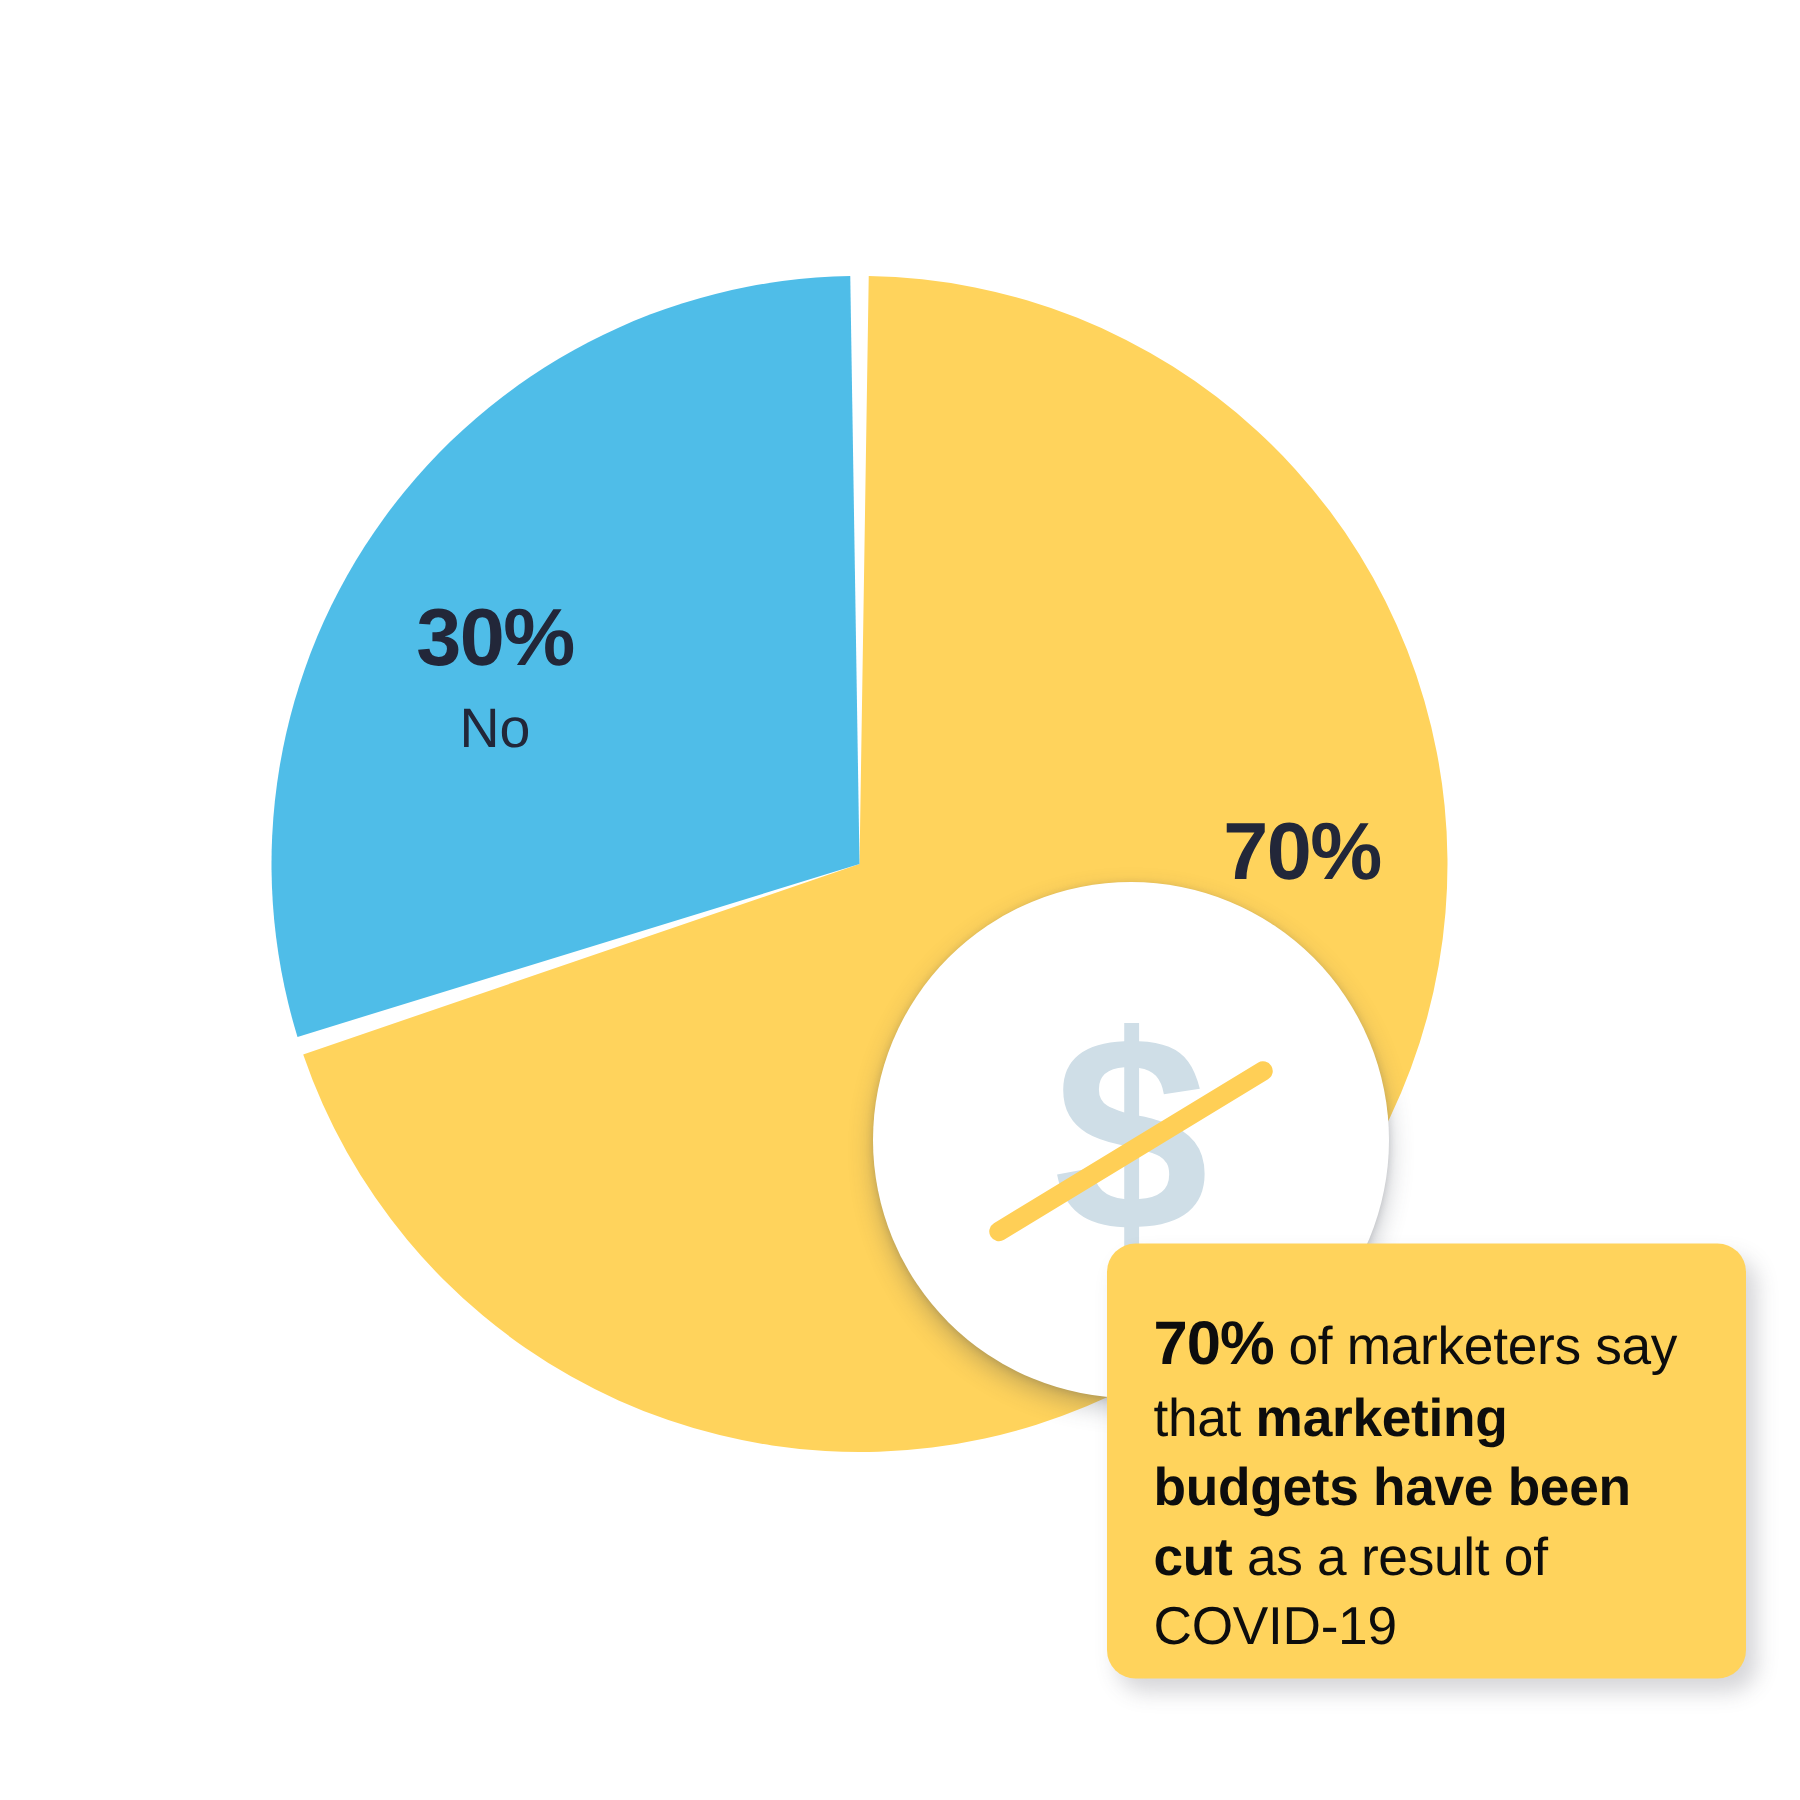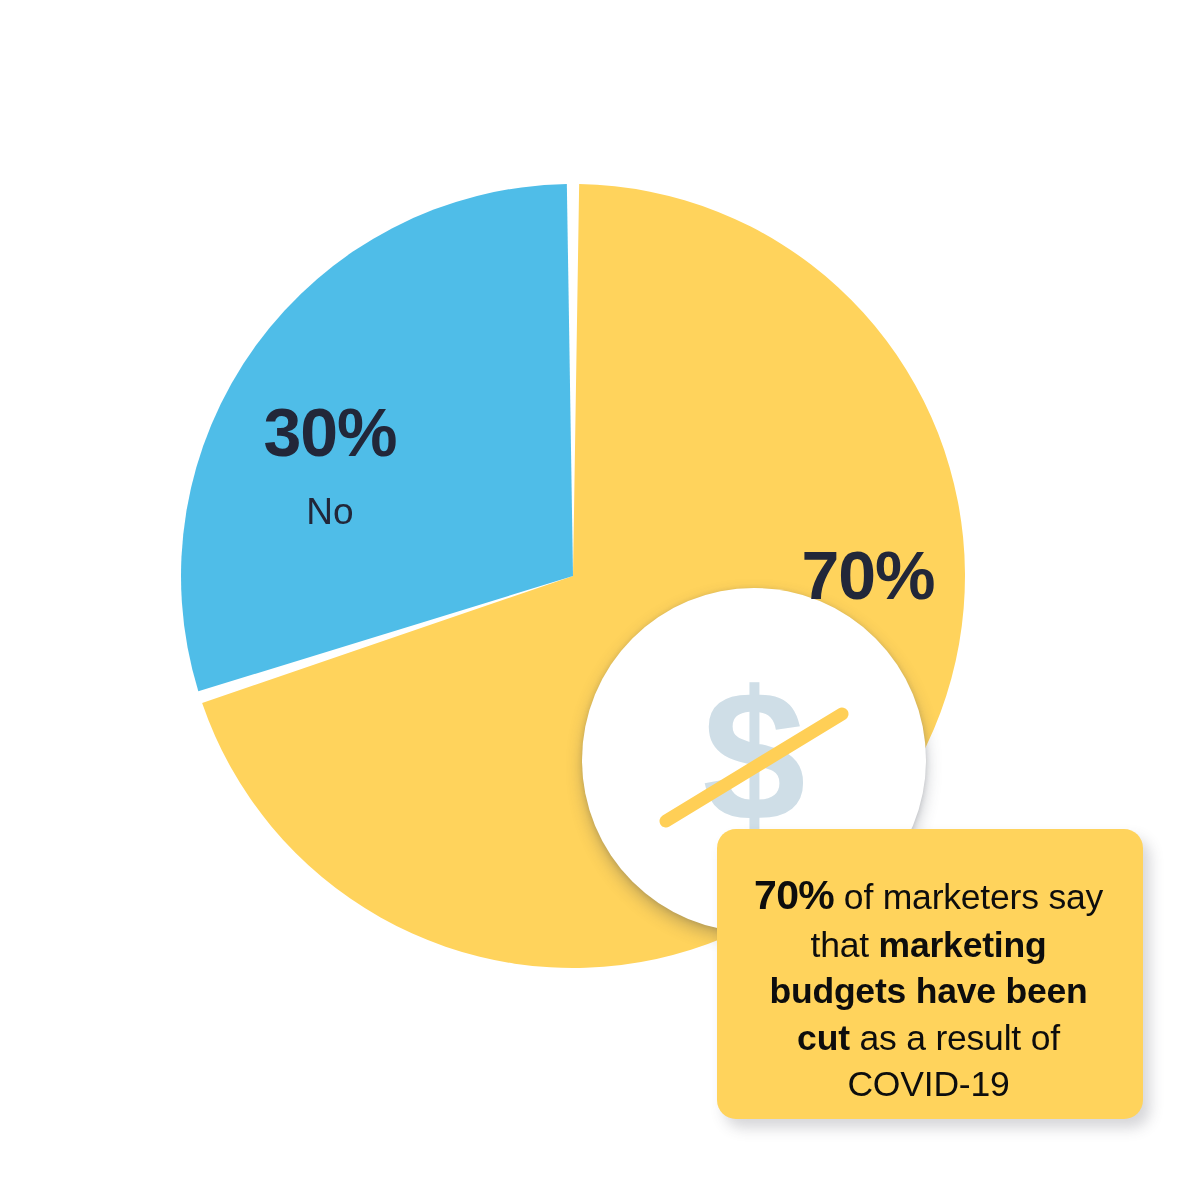--- a/index.html
+++ b/index.html
@@ -66,54 +66,53 @@
   .slice-label {
     position: absolute;
     text-align: center;
     color: #222739;
     line-height: 1;
     white-space: nowrap;
     user-select: none;
   }
   .slice-label .pct {
     display: block;
-    font-size: 68px;
+    font-size: 54px;
     font-weight: 700;
     letter-spacing: -1px;
   }
   .slice-label .cat {
     display: block;
     font-size: 37px;
     font-weight: 400;
-    margin-top: 27px;
+    margin-top: 15px;
   }
   #label-no {
     left: 240px;
     top: 398px;
     width: 180px;
   }
   #label-yes {
     left: 768px;
     top: 541px;
     width: 200px;
   }
 
   
   .callout {
     position: absolute;
-    left: 717px;
+    left: 738px;
     top: 829px;
     width: 426px;
     height: 290px;
     background: #FFD35C;
     border-radius: 19px;
     box-sizing: border-box;
     padding: 40px 34px 30px 31px;
     box-shadow: 7px 9px 14px rgba(70, 70, 80, 0.22);
-    text-align: center;
   }
   .callout-text {
     font-size: 35.5px;
     line-height: 1.30;
     color: #0d0d0d;
     font-weight: 400;
     letter-spacing: -0.2px;
   }
   .callout-text b {
     font-weight: 700;

